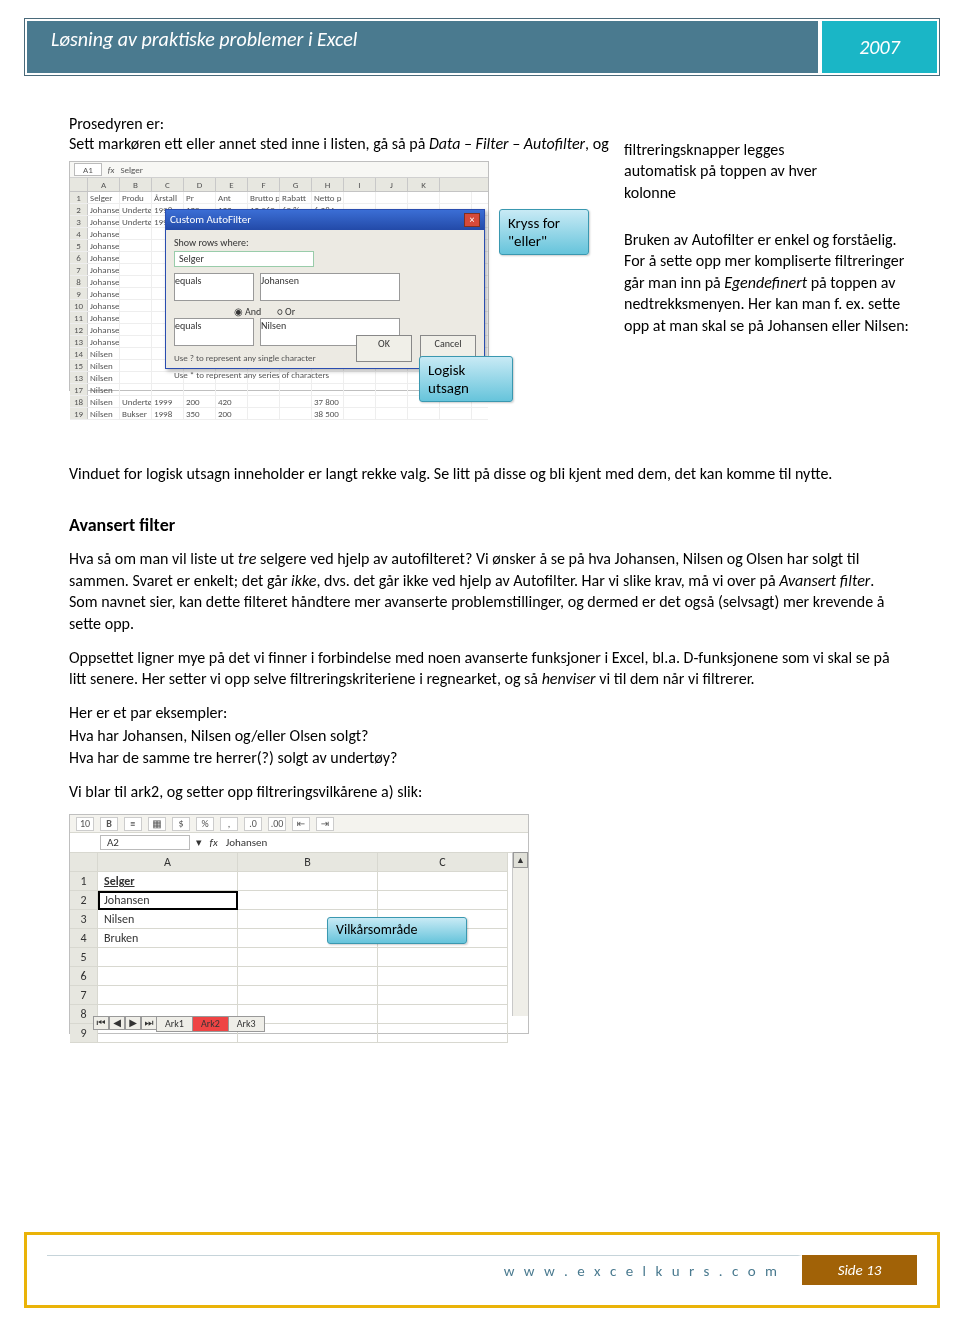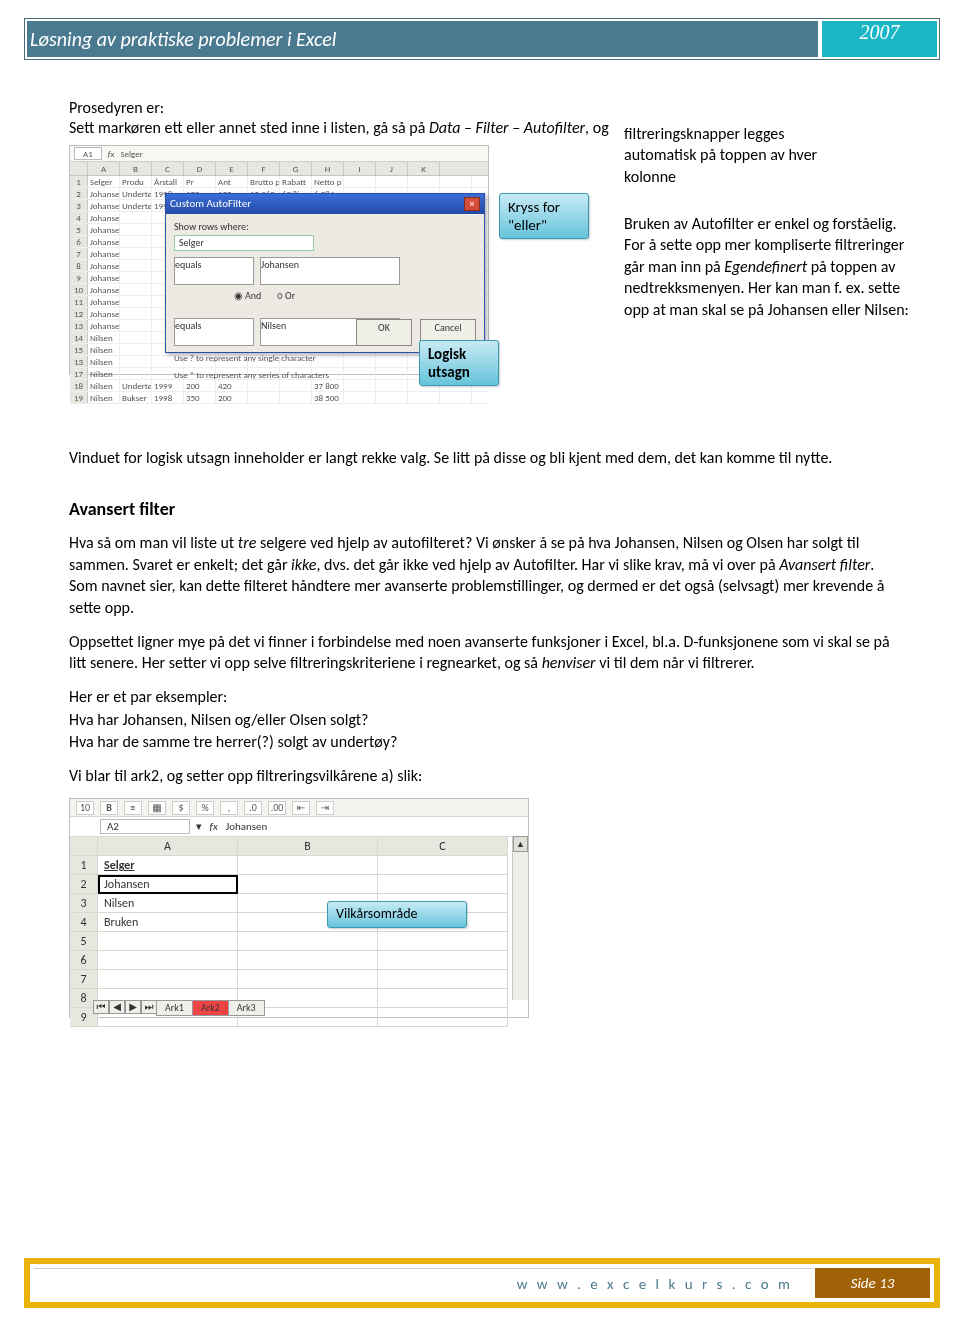--- a/index.html
+++ b/index.html
@@ -2,22 +2,22 @@
 <html><head>
 <meta charset="utf-8">
 <style>
   * { box-sizing: border-box; }
   body { margin:0; background:#fff; font-family: Calibri, Arial, sans-serif; color:#000; width:960px; }
   .page { width:960px; min-height:1326px; padding:18px 20px 0 24px; position:relative; }
 
   
   .hdr-wrap { border:1px solid #4a6a7a; padding:2px; margin-bottom:8px; }
   .hdr { display:flex; }
-  .hdr-title { flex:1; background:#4a7a8f; color:#fff; font-size:20px; font-style:italic; padding:6px 3px; border-right:4px solid #fff; }
-  .hdr-year { width:115px; text-align:center; background:#1ab6c6; color:#fff; font-size:20px; font-style:italic; padding:0 0;font-family:Liberation Serif, serif; }
+  .hdr-title { flex:1; background:#4a7a8f; color:#fff; font-size:20px; font-style:italic; padding:6px 24px; border-right:4px solid #fff; }
+  .hdr-year { width:115px; text-align:center; background:#1ab6c6; color:#fff; font-size:20px; font-style:italic; padding:14px 0; }
 
   .content { padding:30px 45px 10px 45px; font-size:16px; }
 
   .p1 .lbl { display:block; }
   .p1 .txt { line-height:1.35; }
   .ital { font-style:italic; }
 
   .figwrap { position:relative; margin:6px 0 22px 0; height:280px; }
   .excel-shot { position:absolute; left:0; top:0; width:420px; height:230px; background:#fff; border:1px solid #bfbfbf; font-size:9px; color:#555; }
   .excel-shot .formula { height:16px; border-bottom:1px solid #d0d0d0; display:flex; align-items:center; padding:0 4px; gap:6px; background:#f7f7f4;}
@@ -30,29 +30,29 @@
   .excel-shot .rowline .cl { flex:0 0 32px; border-right:1px solid #eee; padding:0 2px; overflow:hidden; white-space:nowrap;}
   .dialog { position:absolute; left:96px; top:48px; width:320px; height:160px; background:#eceae3; border:1px solid #2a4db0; box-shadow:2px 2px 4px rgba(0,0,0,0.3); }
   .dialog .titlebar { height:20px; background:linear-gradient(#3b6ed5,#234aa8); color:#fff; font-size:11px; display:flex; align-items:center; justify-content:space-between; padding:0 4px; }
   .dialog .closebtn { width:16px; height:14px; background:#d64a3a; color:#fff; text-align:center; line-height:12px; font-size:10px; border:1px solid #803020; }
   .dialog .body { padding:6px 8px; font-size:10px; color:#333; }
   .dialog .body .lbl2 { font-size:10px; }
   .dialog .whbox { width:140px; height:16px; border:1px solid #9ca; background:#fff; margin:2px 0 6px 0; font-size:10px; padding:0 4px; }
   .dialog .line { display:flex; gap:6px; align-items:center; margin-bottom:4px; }
   .dialog .sel { width:80px; height:28px; border:1px solid #999; background:#fff; font-size:10px; }
   .dialog .wide { width:140px; }
-  .dialog .radio { display:flex; gap:16px; margin:2px 0 16px 60px; font-size:10px; }
+  .dialog .radio { display:flex; gap:16px; margin:2px 0 0 60px; font-size:10px; }
   .dialog .hint { font-size:9px; color:#555; margin-top:6px; }
   .dialog .btns { position:absolute; right:8px; bottom:6px; display:flex; gap:8px; }
   .dialog .btns .btn { width:56px; height:27px; background:#f0efe8; border:1px solid #888; font-size:10px; text-align:center; line-height:16px; }
 
   
   .callout { position:absolute; background:linear-gradient(#c8eaf5,#66c4db); border:1px solid #3a98b0; padding:4px 8px; font-size:15px; border-radius:3px; box-shadow:1px 1px 2px rgba(0,0,0,0.2); line-height:1.2;}
   .callout.c1 { left:430px; top:48px; width:90px; }
-  .callout.c2 { left:350px; top:195px; width:80px;font-weight:bold; }
+  .callout.c2 { left:350px; top:195px; width:94px; }
   .callout.c3 { left:258px; top:103px; width:140px; font-size:14px;}
 
   .side-text { position:absolute; left:555px; top:0; width:290px; font-size:16px; line-height:1.35; }
   .side-text .para { margin-bottom:10px; }
 
   .para { margin:12px 0; line-height:1.35; }
   .h2 { font-weight:bold; font-size:18px; margin-top:30px; }
 
   
   .shot2wrap { position:relative; width:460px; height:220px; margin-top:6px; }
@@ -69,21 +69,21 @@
   .shot2 .grid .bold { font-weight:bold; text-decoration:underline;}
   .shot2 .grid .sel { outline:2px solid #000; outline-offset:-2px; }
   .shot2 .tabs { position:absolute; left:24px; bottom:2px; display:flex; font-size:10px; }
   .shot2 .tabs .nv { width:16px; height:14px; border:1px solid #999; background:#efeee8; text-align:center; line-height:12px;}
   .shot2 .tabs .tab { padding:0 8px; height:16px; border:1px solid #999; background:#efeee8; margin-left:-1px; line-height:14px;}
   .shot2 .tabs .tab.act { background:#ef4444; font-weight:normal;}
   .shot2 .vscroll { position:absolute; right:1px; top:38px; width:16px; bottom:18px; background:#efeee8; border-left:1px solid #c8c8c8; }
   .shot2 .vscroll .ar { height:16px; border:1px solid #999; text-align:center; font-size:9px; line-height:14px; background:#e0e0d8;}
 
   
-  .ftr-wrap { position:absolute; left:24px; right:20px; bottom:18px; border:6px solid #eab308; padding:4px; }
+  .ftr-wrap { position:absolute; left:24px; right:20px; bottom:18px; border:3px solid #eab308; padding:20px; }
   .ftr { display:flex; height:30px; border:0; }
   .ftr-left { flex:1; border-right:4px solid #fff; background:#fff; border-top:1px solid #c6d4da; display:flex; align-items:center; justify-content:flex-end; padding-right:18px; color:#4a7a8f; letter-spacing:3px; font-size:15px;}
   .ftr-right { width:115px; background:#a16207; color:#fff; display:flex; align-items:center; justify-content:center; font-size:15px; font-style:italic;}
 </style>
 </head>
 <body>
 
 <div class="page">
 
   <div class="hdr-wrap">

